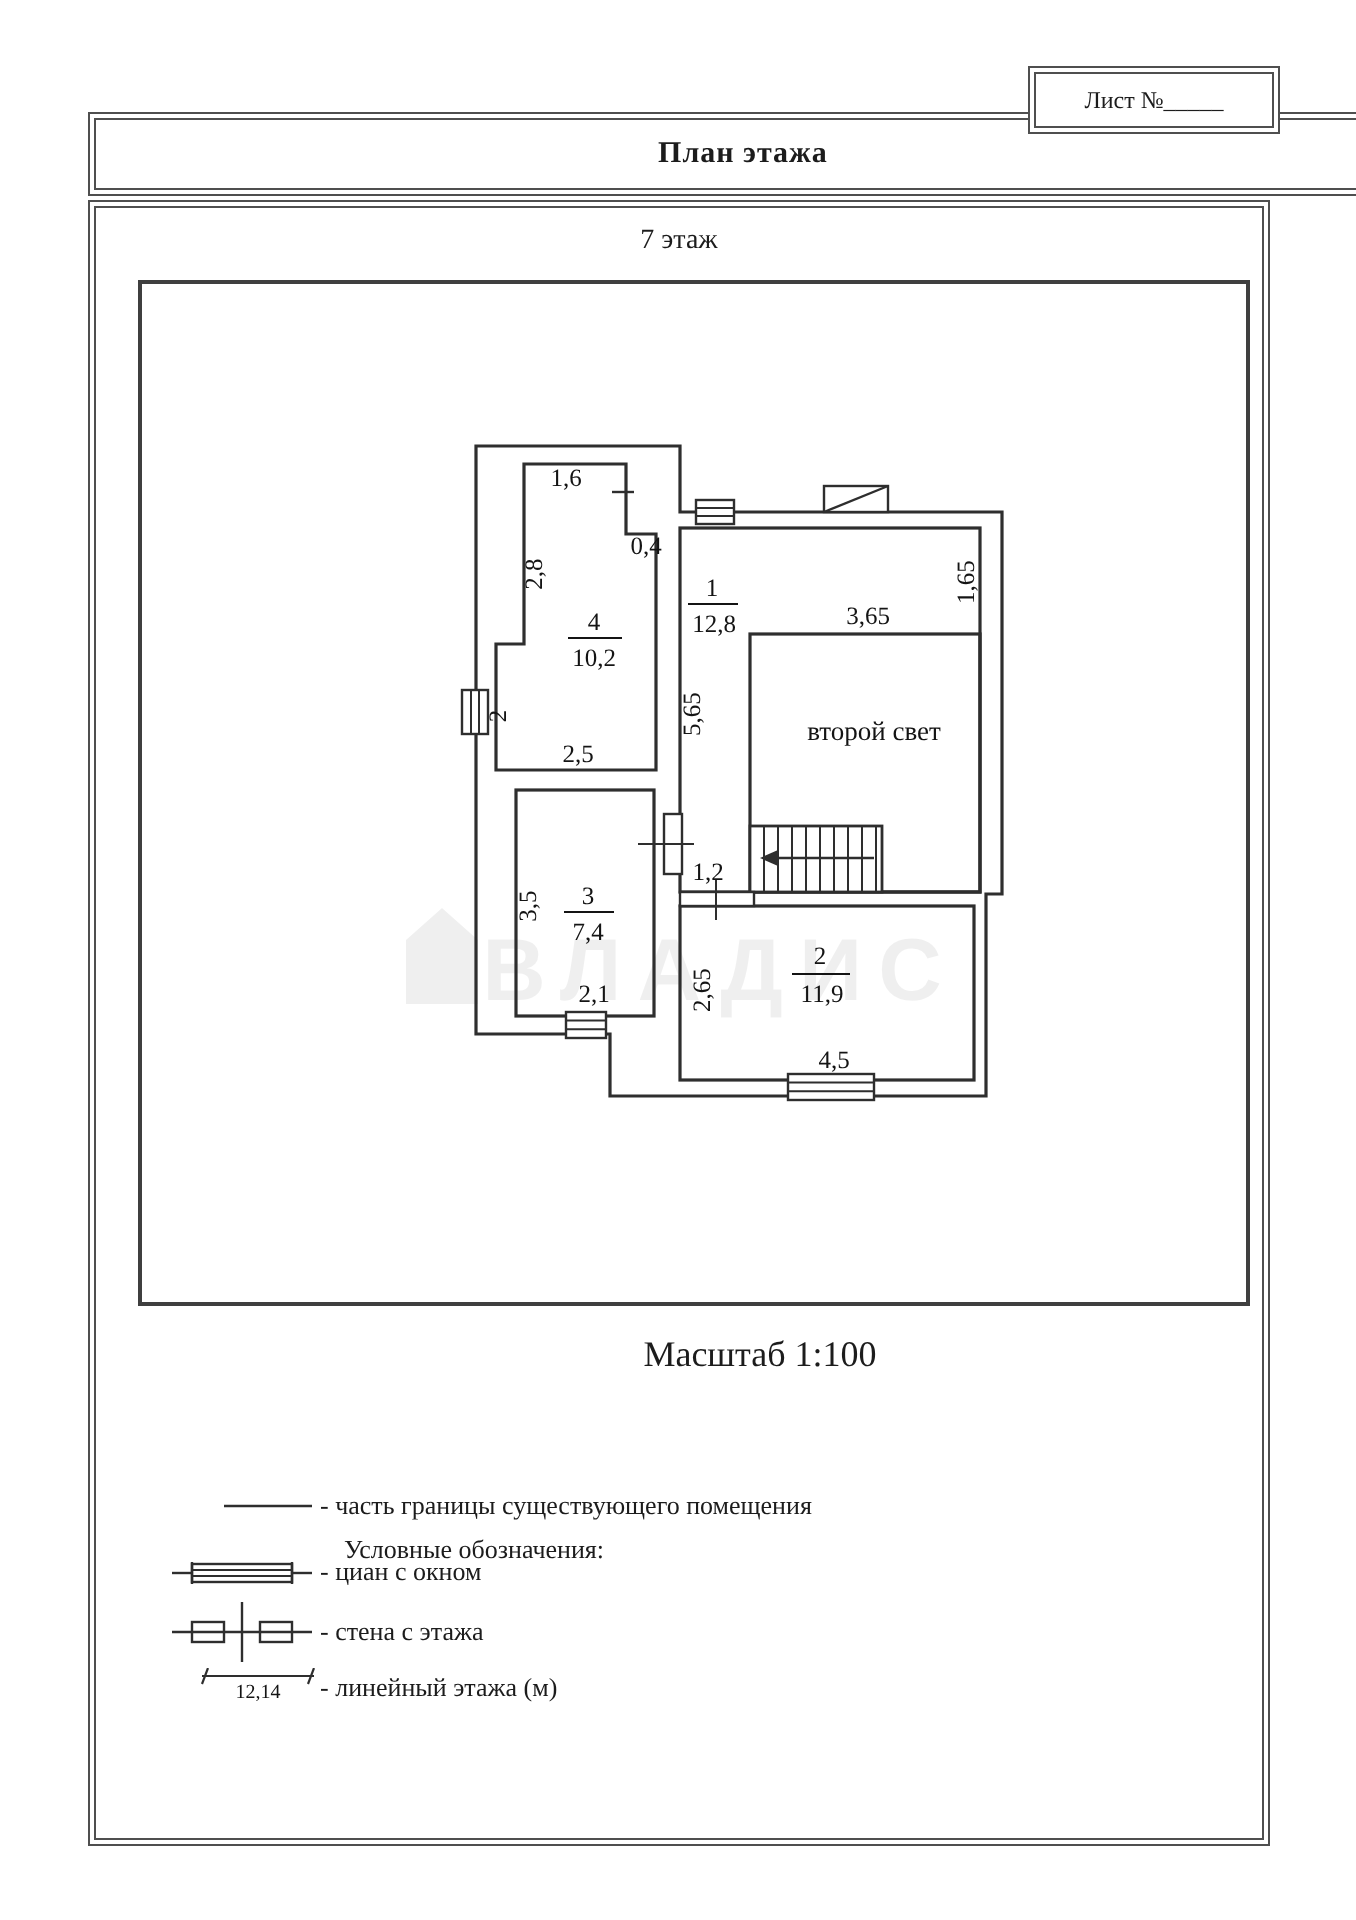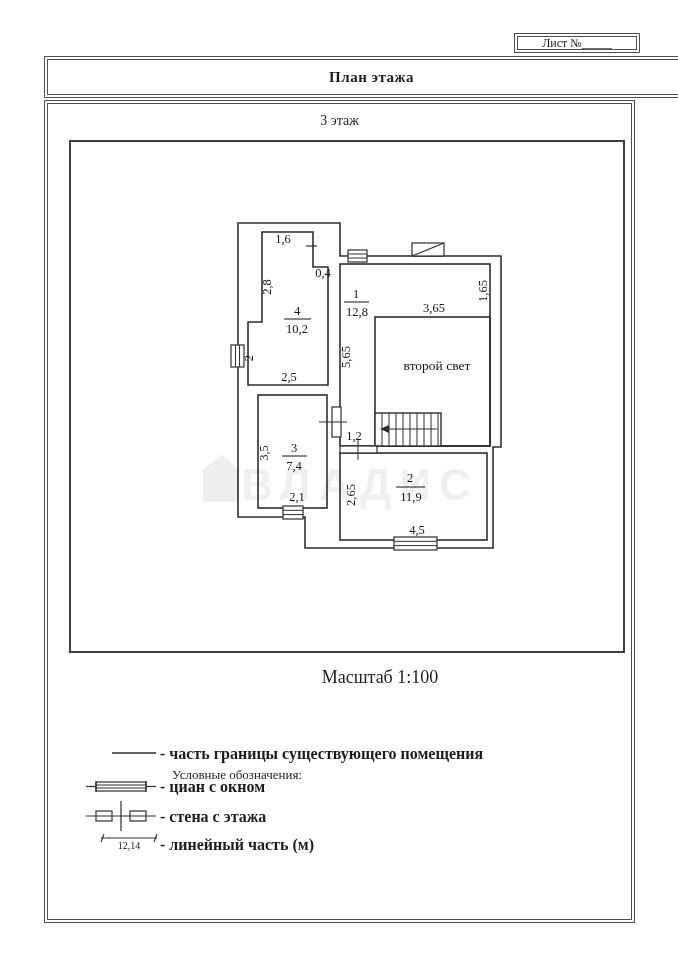--- a/index.html
+++ b/index.html
@@ -3,31 +3,31 @@
 <meta charset="utf-8">
 <style>
   html,body{margin:0;padding:0;}
   body{
     width:678px;height:960px;position:relative;background:#ffffff;
     font-family:"Liberation Serif",serif;color:#1c1c1c;overflow:hidden;
   }
   .abs{position:absolute;}
   .dbox{border:1px solid #4f4f4f;padding:2px;background:#fff;box-sizing:border-box;}
   .dbox-inner{border:1px solid #4f4f4f;width:100%;height:100%;box-sizing:border-box;}
-  #sheet-box{left:514px;top:33px;width:126px;height:20px;z-index:6;}
+  #sheet-box{left:514px;top:33px;width:126px;height:34px;z-index:6;}
   #sheet-box .dbox-inner{display:flex;align-items:center;justify-content:center;font-size:12px;}
   #title-band{left:44px;top:56px;width:655px;height:42px;z-index:2;}
   #title-band .dbox-inner{display:flex;align-items:center;justify-content:center;
     font-weight:bold;font-size:15px;letter-spacing:.5px;}
   #content-frame{left:44px;top:100px;width:591px;height:823px;z-index:1;}
   #subtitle{left:44px;top:113px;width:591px;text-align:center;font-size:14px;z-index:3;}
   #plan-svg{left:0;top:0;z-index:3;}
   #scale-note{left:280px;top:667px;width:200px;text-align:center;font-size:18px;z-index:3;}
   #legend-heading{left:172px;top:719px;font-size:13px;z-index:3;margin-top:48px;}
-  .legend-label{position:absolute;left:160px;font-size:16px;z-index:3;white-space:nowrap;font-weight:bold;}
+  .legend-label{position:absolute;left:160px;font-size:13px;z-index:3;white-space:nowrap;}
   .legend-symbol{position:absolute;z-index:3;}
   #cian-wm{left:392px;top:778px;z-index:0;}
 </style>
 </head>
 <body>
 
 <div class="abs dbox" id="sheet-box">
   <div class="dbox-inner">
     <span>Лист №_____</span>
   </div>
@@ -36,21 +36,21 @@
 <div class="abs dbox" id="title-band">
   <div class="dbox-inner">
     <span>План этажа</span>
   </div>
 </div>
 
 <div class="abs dbox" id="content-frame">
   <div class="dbox-inner"></div>
 </div>
 
-<div class="abs" id="subtitle">3 этаж</div>
+<div class="abs" id="subtitle">7 этаж</div>
 
 <svg class="abs" id="plan-svg" width="678" height="960" viewBox="0 0 678 960">
 
   <rect x="70" y="141" width="554" height="511" fill="none" stroke="#3f3f3f" stroke-width="2"></rect>
 
   <g opacity="0.06">
     <path d="M203,502 V470 L221,454 L239,470 V502 Z M214,502 V484 H228 V502 Z" fill="#000"></path>
     <text x="360" y="500" font-family="Liberation Sans, sans-serif" font-weight="bold" font-size="44" letter-spacing="8" text-anchor="middle" fill="#000">ВЛАДИС</text>
   </g>
 
@@ -171,21 +171,21 @@
 <div class="legend-label" style="top:808px;">- стена с этажа</div>
 
 <svg class="legend-symbol" style="left:100px;top:834px;" width="58" height="20">
   <g stroke="#2e2e2e" stroke-width="1.1" fill="none">
     <line x1="1" y1="4" x2="57" y2="4"></line>
     <line x1="4" y1="0" x2="1" y2="8"></line>
     <line x1="57" y1="0" x2="54" y2="8"></line>
   </g>
   <text x="29" y="15" font-family="Liberation Serif, serif" font-size="10" fill="#141414" text-anchor="middle">12,14</text>
 </svg>
-<div class="legend-label" style="top:836px;">- линейный часть (м)</div>
+<div class="legend-label" style="top:836px;">- линейный этажа (м)</div>
 
 <svg class="abs" id="cian-wm" width="280" height="110">
   <g stroke="#000" opacity="0.045" fill="none" stroke-width="6">
     <circle cx="36" cy="24" r="14"></circle>
     <circle cx="36" cy="22" r="3" fill="#000" stroke="none"></circle>
     <path d="M20,78 L46,46 M24,46 L56,80"></path>
   </g>
   <text x="78" y="74" font-family="Liberation Sans, sans-serif" font-weight="bold" font-size="56" letter-spacing="6" fill="#000" opacity="0.045">циан</text>
 </svg>
 

